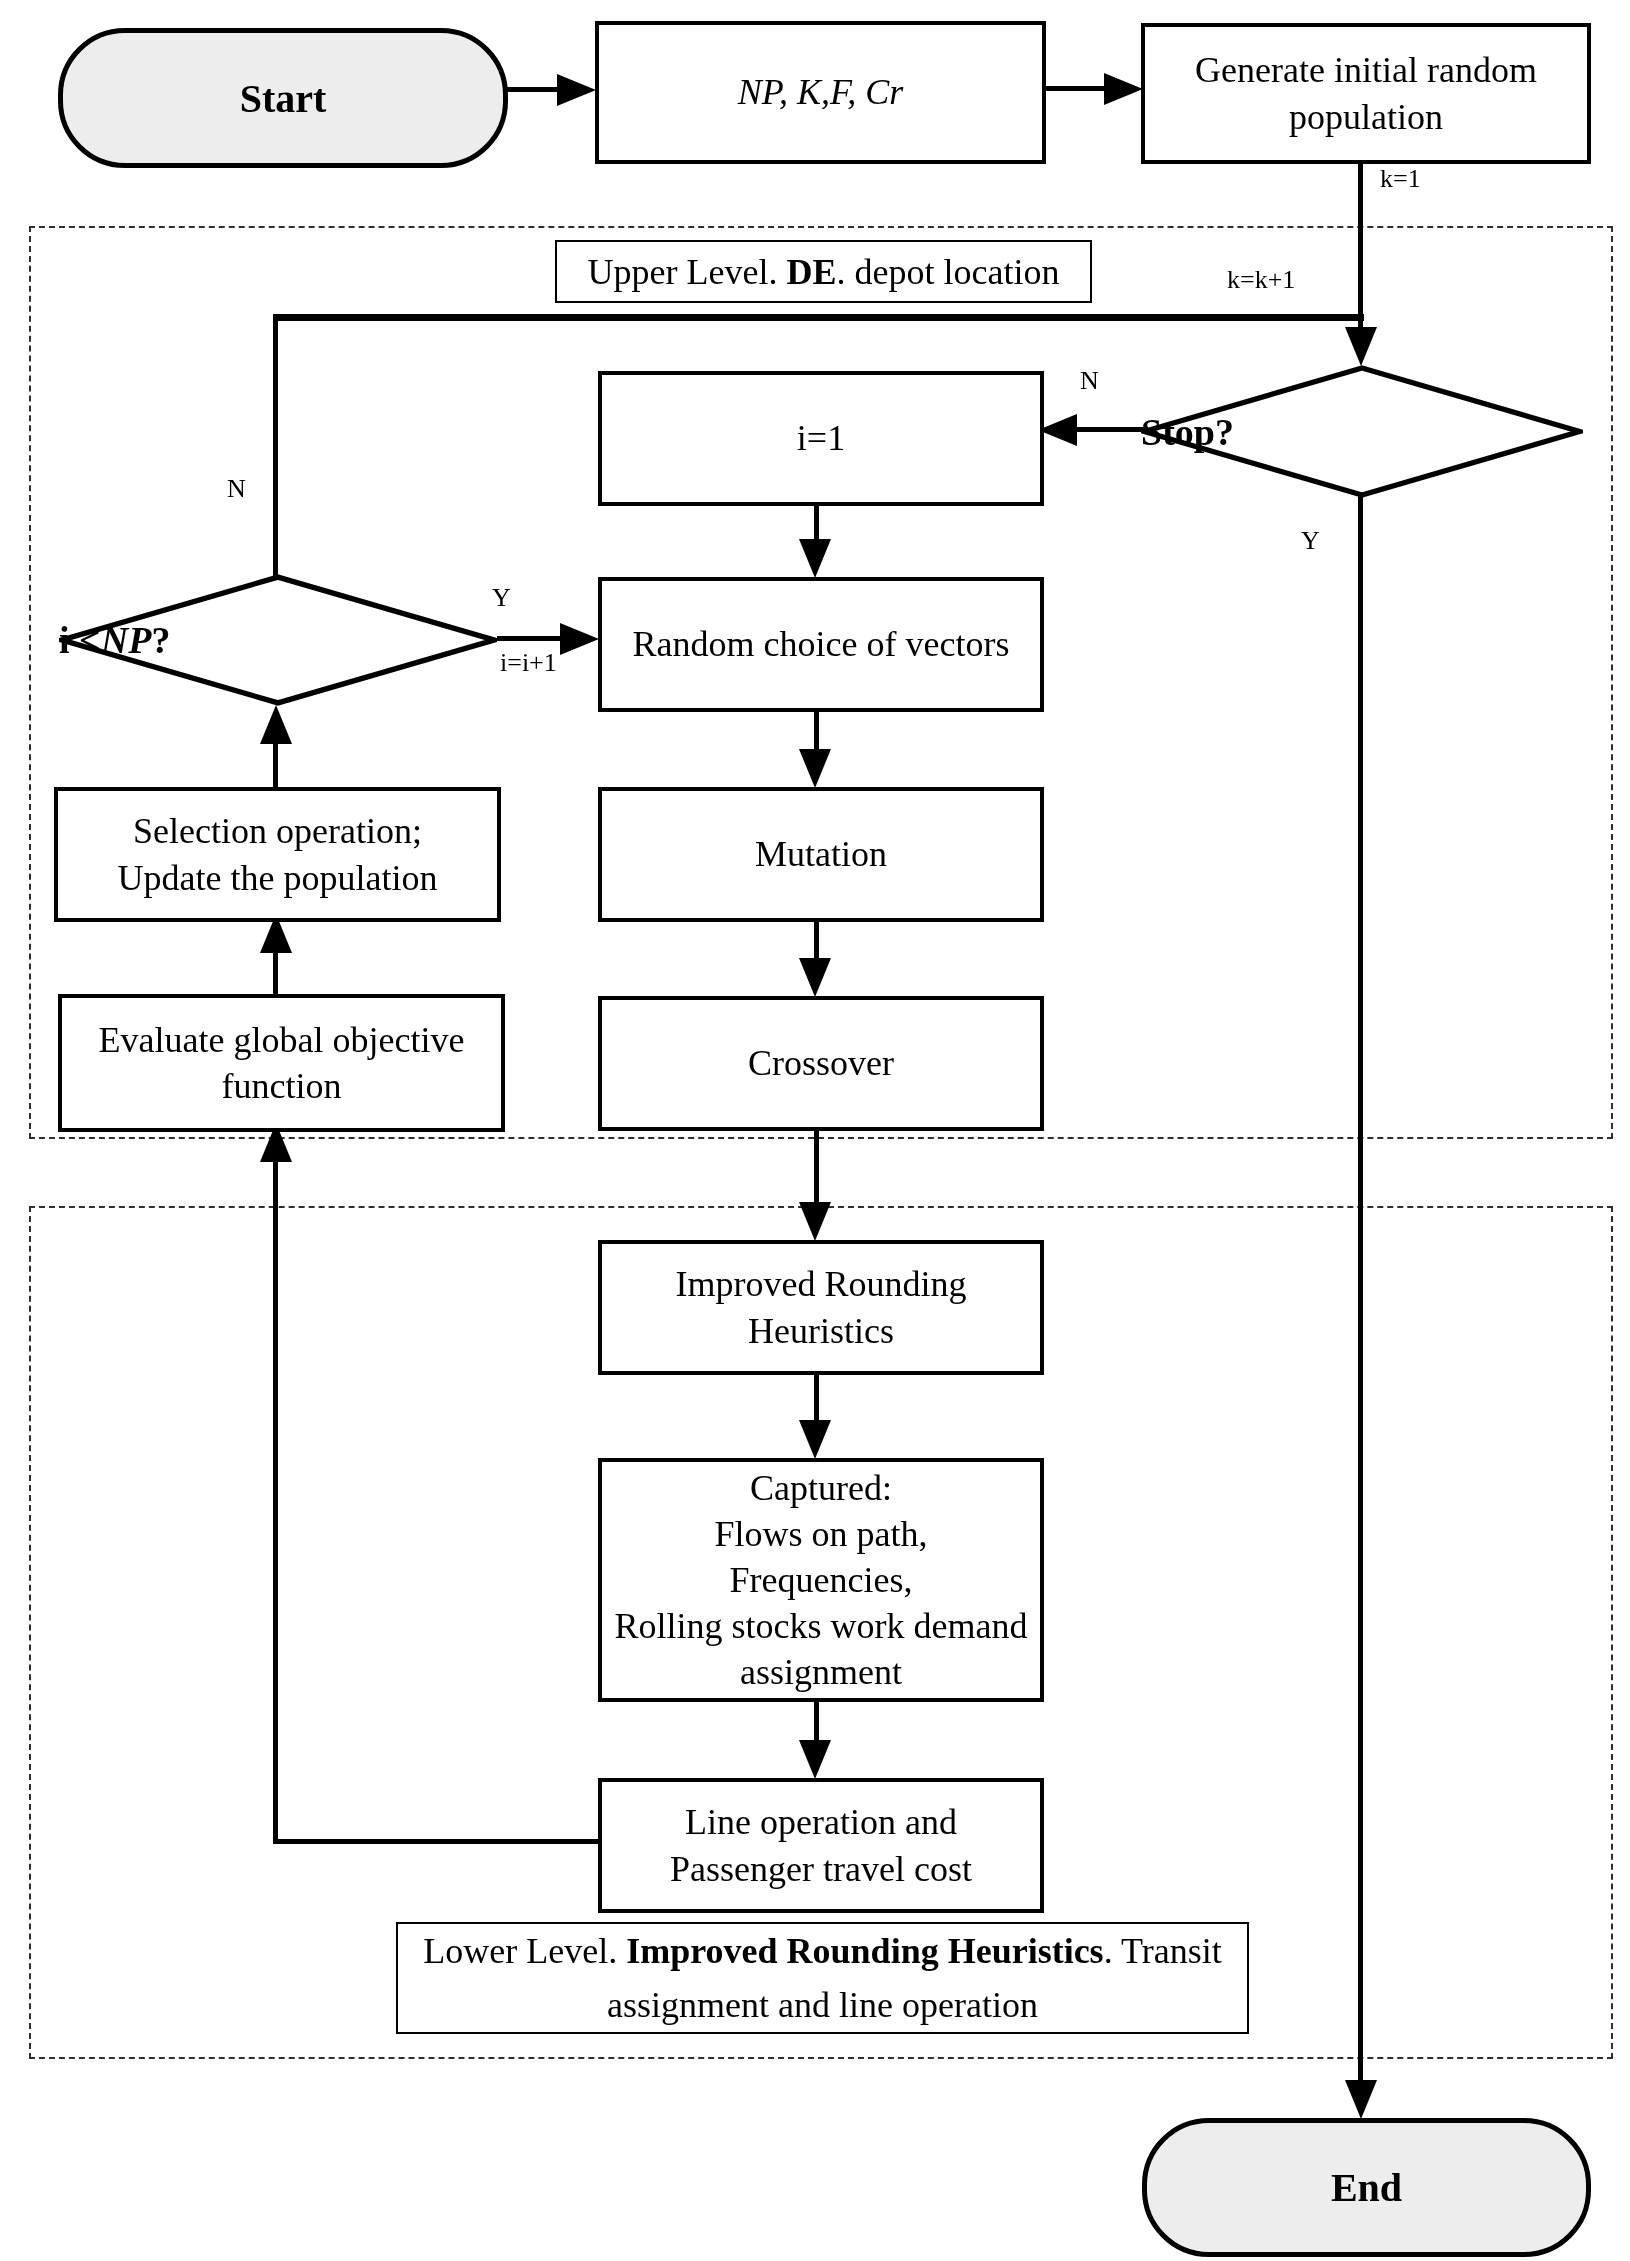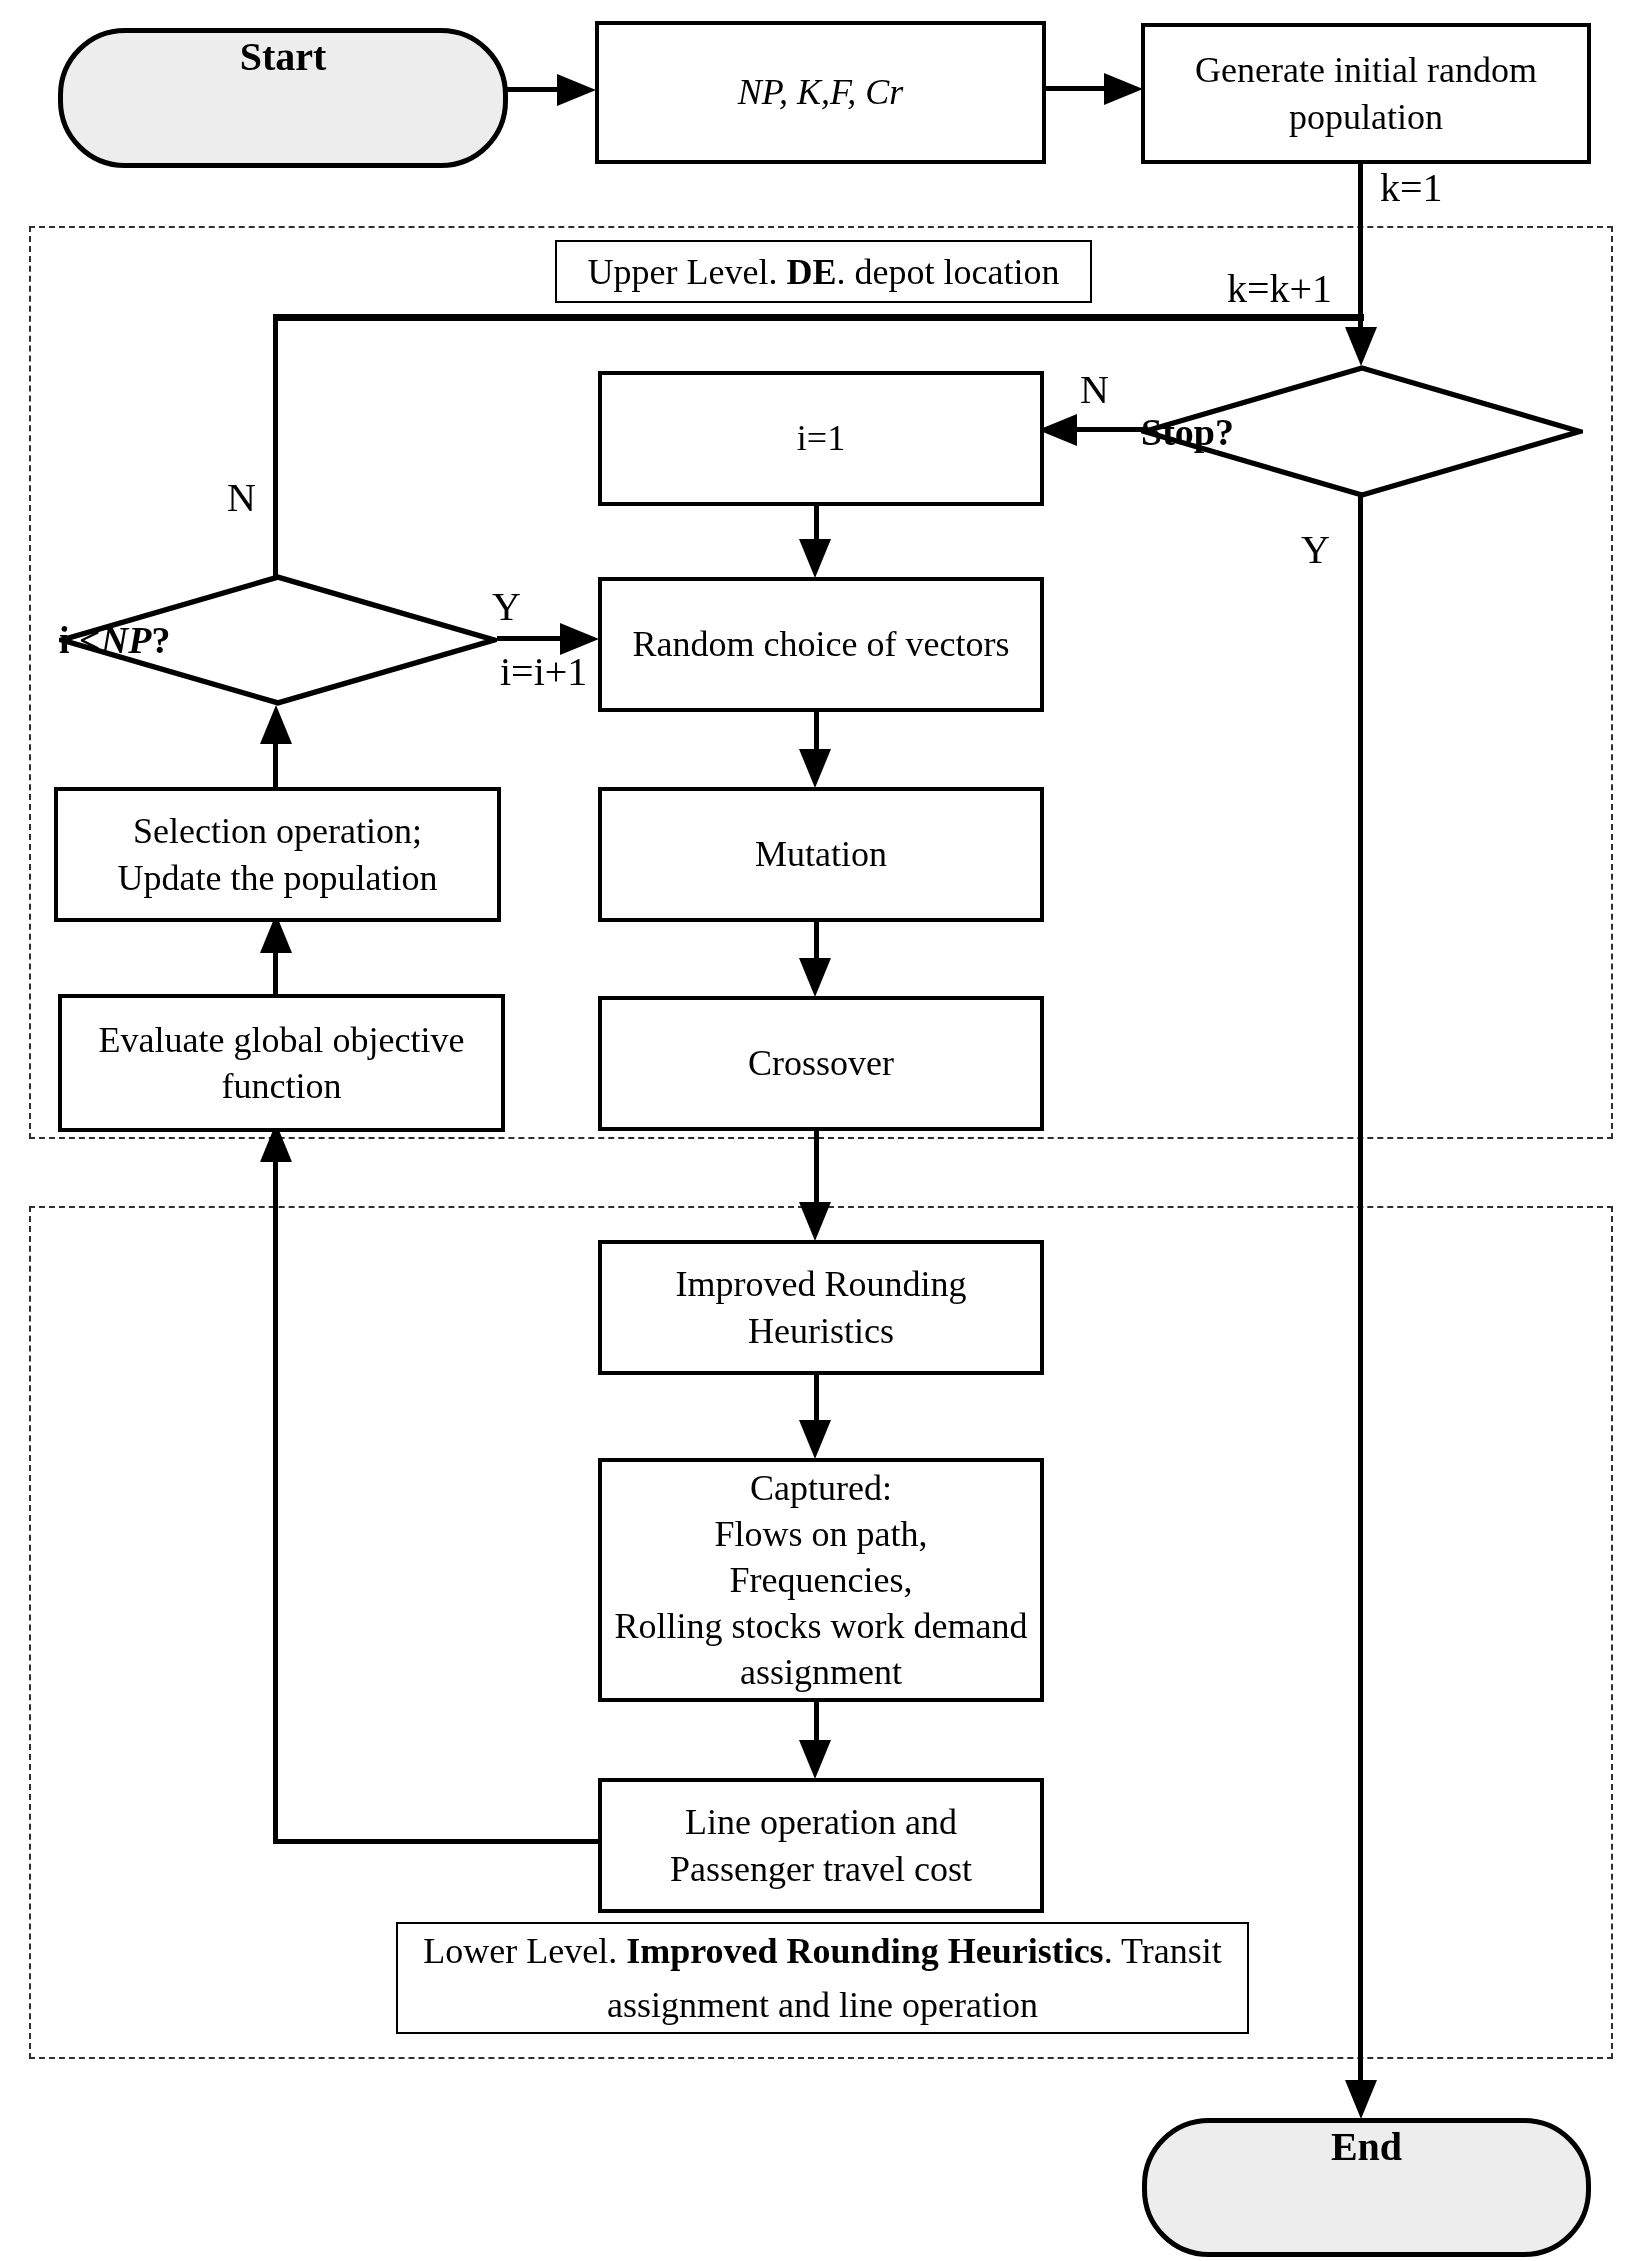--- a/index.html
+++ b/index.html
@@ -4,42 +4,42 @@
 <style>
   html,body{margin:0;padding:0;background:#ffffff;}
   body{position:relative;width:1630px;height:2261px;overflow:hidden;
        font-family:"Liberation Serif","DejaVu Serif",serif;color:#000;}
   
   .box{position:absolute;background:#ffffff;border:4.5px solid #000;
        display:flex;align-items:center;justify-content:center;
        text-align:center;font-size:36px;line-height:1.28;white-space:pre-line;}
   
   .term{position:absolute;background:#ededed;border:5.3px solid #000;border-radius:67px;
-        display:flex;justify-content:center;
+        display:flex;align-items:center;justify-content:center;
         font-weight:bold;font-size:40px;}
   
   .dash{position:absolute;border:2.3px dashed #2f2f2f;background:transparent;}
   
   .slabel{position:absolute;background:#fff;border:2.3px solid #000;
           display:flex;align-items:center;justify-content:center;
           text-align:center;font-size:36px;line-height:1.5;padding:0 15px;box-sizing:border-box;}
   
   .line{position:absolute;background:#000;}
   
   .arr{position:absolute;width:0;height:0;}
   .arr.down {border-left:16px solid transparent;border-right:16px solid transparent;border-top:39px solid #000;}
   .arr.up   {border-left:16px solid transparent;border-right:16px solid transparent;border-bottom:39px solid #000;}
   .arr.right{border-top:16px solid transparent;border-bottom:16px solid transparent;border-left:39px solid #000;}
   .arr.left {border-top:16px solid transparent;border-bottom:16px solid transparent;border-right:39px solid #000;}
   
   .dwrap{position:absolute;}
   .dtext{position:absolute;display:flex;align-items:center;
          font-size:38px;text-align:center;font-weight:bold;}
   
-  .elbl{position:absolute;font-size:40px;text-align:center;}
+  .elbl{position:absolute;font-size:26px;text-align:center;}
   .it{font-style:italic;}
   .bd{font-weight:bold;}
 
   
   #sec-upper{left:29px;top:226px;width:1580px;height:909px;}
   #sec-lower{left:29px;top:1206px;width:1580px;height:849px;}
   #lbl-upper{left:555px;top:240px;width:537px;height:63px;}
   #lbl-lower{left:396px;top:1922px;width:853px;height:112px;}
 
   #n-start{left:58px;top:28px;width:440px;height:130px;}

